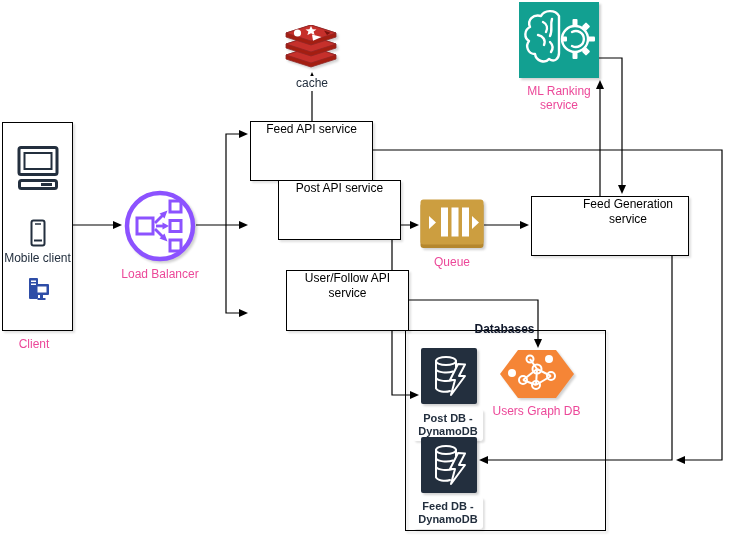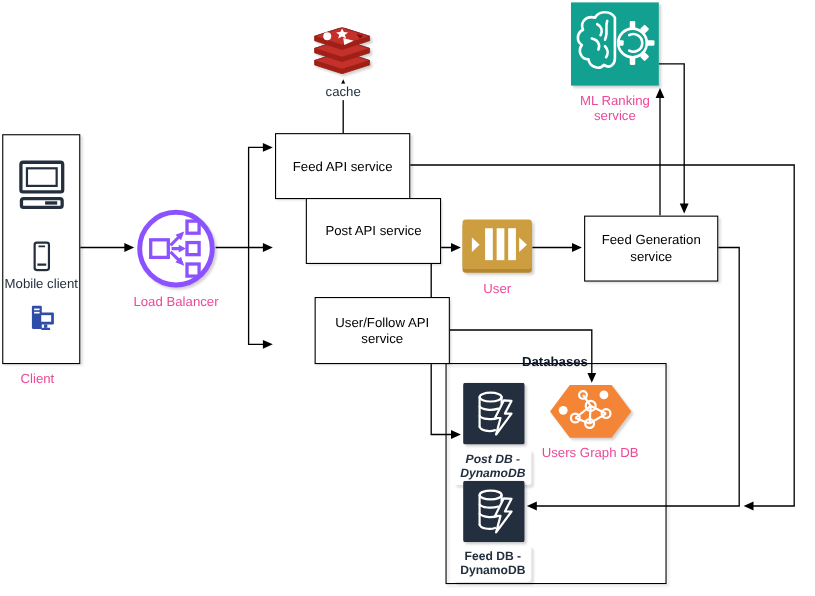--- a/index.html
+++ b/index.html
@@ -2,21 +2,21 @@
 <html><head>
 <meta charset="utf-8">
 <style>
   html,body{margin:0;padding:0;background:#fff;}
   .canvas{position:relative;width:741px;height:542px;background:#fff;overflow:hidden;
           font-family:"Liberation Sans", sans-serif;}
   #edges{position:absolute;left:0;top:0;width:741px;height:542px;}
   #edges path{stroke:#000;stroke-width:1.2;fill:none;}
   #edges polygon{fill:#000;stroke:none;}
   .box{position:absolute;background:#fff;border:1px solid #000;display:flex;flex-direction:column;
-       align-items:center;justify-content:center;font-size:12px;color:#000;text-align:center;
+       align-items:center;justify-content:flex-start;font-size:12px;color:#000;text-align:center;
        line-height:15px;box-shadow:2px 2px 2px rgba(0,0,0,0.12);}
   .container-box{position:absolute;border:1px solid #000;background:transparent;
        filter:drop-shadow(2px 2px 1px rgba(0,0,0,0.15));}
   .iconlabel{position:absolute;font-size:12px;color:#ec4899;text-align:center;line-height:14px;}
   .tile{position:absolute;filter:drop-shadow(2px 2px 1px rgba(0,0,0,0.18));}
   .tile svg{display:block;}
   .dblabel{position:absolute;width:68px;background:#fff;border-radius:3px;
        box-shadow:2px 2px 2px rgba(0,0,0,0.12);font-weight:bold;font-size:11px;line-height:13px;
        color:#232F3E;text-align:center;padding:3px 1px;}
   .cache-label{position:absolute;left:292px;top:76px;width:40px;background:#fff;
@@ -160,39 +160,39 @@
   <div class="box" style="left:250px;top:121px;width:121px;height:58px;">
     <span>Feed API service</span>
   </div>
   <div class="box" style="left:250px;top:180px;width:121px;height:58px;margin-left:28px;">
     <span>Post API service</span>
   </div>
   <div class="box twoline" style="left:250px;top:270px;width:121px;height:59px;margin-left:36px;">
     <span>User/Follow API</span>
     <span>service</span>
   </div>
-  <div class="box twoline" style="left:531px;top:196px;width:120px;height:58px;">
+  <div class="box twoline" style="left:531px;top:196px;width:120px;height:58px;padding-left:36px;">
     <span>Feed Generation</span>
     <span>service</span>
   </div>
 
   <div class="tile" style="left:420px;top:199px;">
     <svg width="64" height="50" viewBox="0 0 64 50">
       <rect x="0.5" y="4" width="63" height="45" rx="3" fill="#B5872E"></rect>
       <rect x="0.5" y="0.5" width="63" height="45" rx="3" fill="#CC9E40"></rect>
       <g fill="#fff">
         <polygon points="9,17 9,30 16,23.5"></polygon>
         <rect x="21" y="8.5" width="7" height="29"></rect>
         <rect x="31.5" y="8.5" width="7" height="29"></rect>
         <rect x="42" y="8.5" width="7" height="29"></rect>
         <polygon points="52,17 52,30 59,23.5"></polygon>
       </g>
     </svg>
   </div>
-  <div class="iconlabel" style="left:420px;top:255px;width:64px;">User</div>
+  <div class="iconlabel" style="left:420px;top:255px;width:64px;">Queue</div>
 
   <div class="tile" style="left:519px;top:2px;">
     <svg width="80" height="76" viewBox="0 0 80 76">
       <rect x="0" y="0" width="80" height="76" fill="#12A091"></rect>
       <g stroke="#fff" stroke-width="2.4" fill="none" stroke-linecap="round" stroke-linejoin="round">
         <path d="M40,14 C36,7 25,8 22,14 C14,12 8,18 11,25 C5,28 5,36 10,39 C6,44 9,52 16,52 C17,59 26,62 30,57 C36,61 40,56 40,51 Z"></path>
         <path d="M24,20 C28,22 29,26 27,30"></path>
         <path d="M19,33 C24,34 27,38 25,43"></path>
         <path d="M33,17 C31,23 34,28 31,34"></path>
         <path d="M31,40 C34,43 34,47 32,50"></path>
@@ -224,21 +224,21 @@
         <ellipse cx="25" cy="13" rx="10" ry="4"></ellipse>
         <path d="M15,13 V40"></path>
         <path d="M35,13 V19"></path>
         <path d="M15,21.5 C17,24.5 26,25.5 32,23.5"></path>
         <path d="M15,30 C17,33 26,34 32,32"></path>
         <path d="M15,40 C16,43.5 24,44.8 29,43"></path>
       </g>
       <polygon points="37,16 29,32 34,32 30,47 44,28 38,28 44,16.5" fill="#232F3E" stroke="#fff" stroke-width="2" stroke-linejoin="round"></polygon>
     </svg>
   </div>
-  <div class="dblabel twoline" style="left:413px;top:409px;font-style:italic;">
+  <div class="dblabel twoline" style="left:413px;top:409px;">
     <span>Post DB -</span>
     <span>DynamoDB</span>
   </div>
 
   <div class="tile" style="left:421px;top:437px;">
     <svg width="56" height="56" viewBox="0 0 56 56">
       <rect x="0" y="0" width="56" height="56" rx="2" fill="#232F3E"></rect>
       <g stroke="#fff" stroke-width="2" fill="none" stroke-linecap="round">
         <ellipse cx="25" cy="13" rx="10" ry="4"></ellipse>
         <path d="M15,13 V40"></path>

